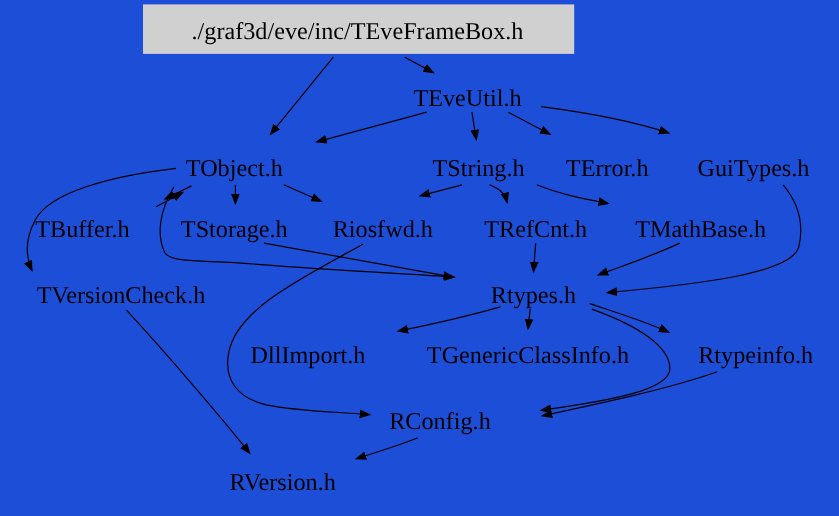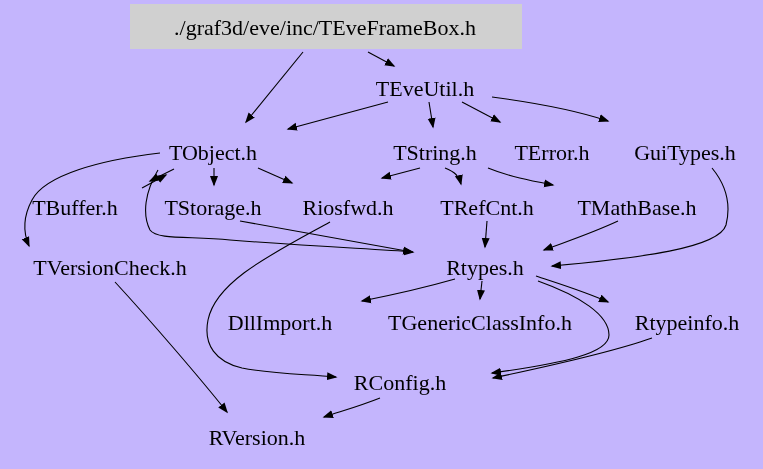--- a/index.html
+++ b/index.html
@@ -1,16 +1,16 @@
 <!DOCTYPE html>
 <html><head>
 <meta charset="utf-8">
 <style>
   html,body{margin:0;padding:0;background:#ffffff;}
-  .stage{position:relative;width:763px;height:469px;background:#c4b5fd;overflow:hidden;
+  .stage{position:relative;width:763px;height:469px;background:#1d4ed8;overflow:hidden;
          font-family:"Liberation Serif","DejaVu Serif",serif;}
   svg text{font-family:"Liberation Serif","DejaVu Serif",serif;font-size:22px;fill:#000000;}
   svg .edge{fill:none;stroke:#000000;stroke-width:1.1px;}
   svg .node-label{cursor:pointer;}
   svg .title-label{cursor:default;}
 </style>
 </head>
 <body>
 
 <div class="stage">

